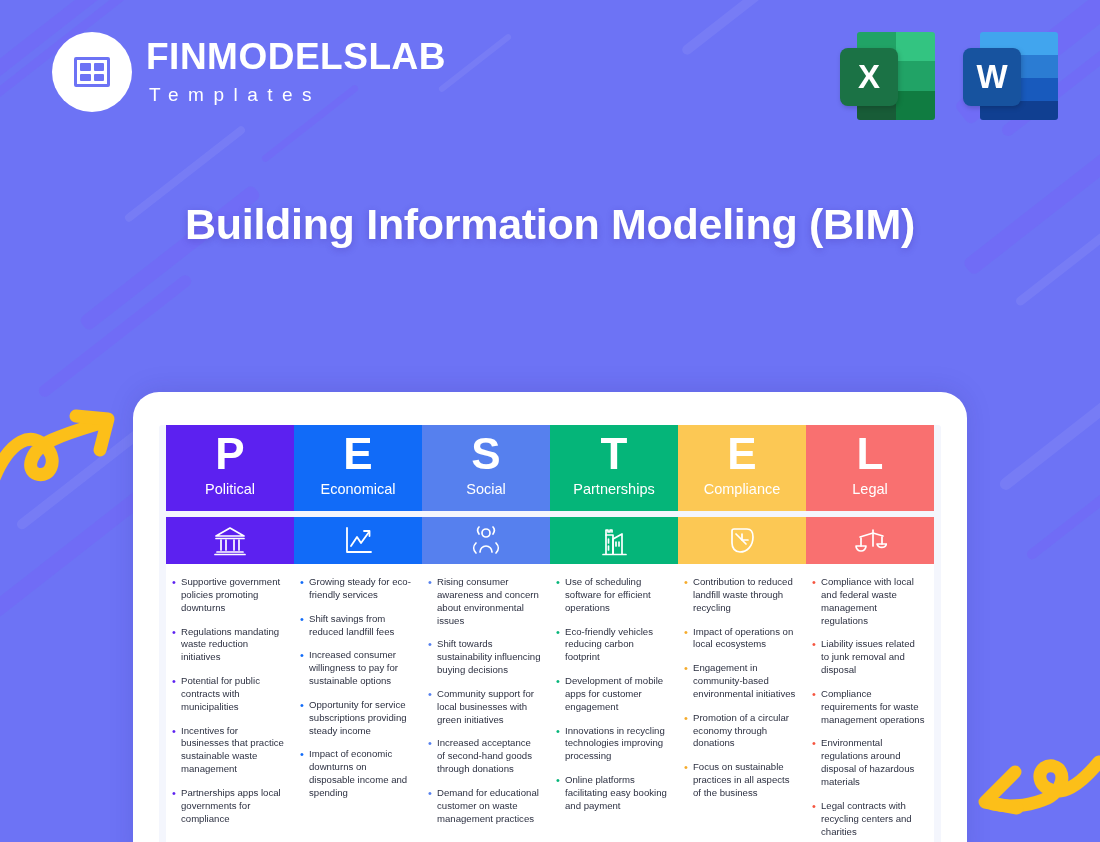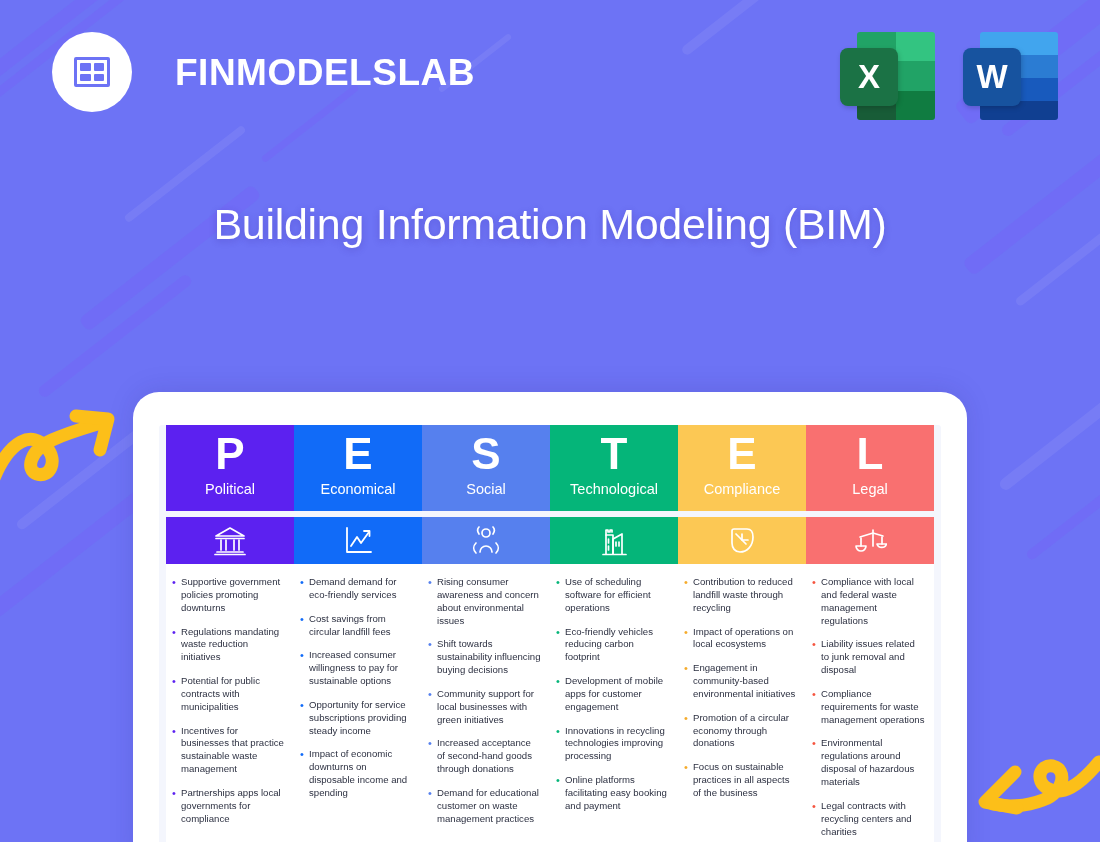--- a/index.html
+++ b/index.html
@@ -29,21 +29,21 @@
     width: 80px; height: 80px; border-radius: 50%; background: #ffffff;
     display: flex; align-items: center; justify-content: center;
   }
   .logo-grid {
     width: 36px; height: 30px; border: 3px solid #6d73f5; border-radius: 2px;
     display: grid; grid-template-columns: 1fr 1fr; grid-template-rows: 1fr 1fr;
     gap: 3px; padding: 3px;
   }
   .logo-grid span { background: #6d73f5; border-radius: 1px; }
 
-  .logo-text { margin-left: 43px; }
+  .logo-text { margin-left: 14px; }
   .logo-name {
     font-size: 37px; font-weight: bold; color: #ffffff; letter-spacing: 0.5px;
     line-height: 1; font-family: "Liberation Sans", sans-serif;
   }
   .logo-name .o-mark { position: relative; display: inline-block; }
   .logo-sub {
     font-size: 19px; color: #ffffff; letter-spacing: 9.5px;
     margin-top: 9px; font-weight: 400; padding-left: 3px;
   }
 
@@ -55,21 +55,21 @@
   .oi-badge {
     position: absolute; left: 0; top: 20px; width: 58px; height: 58px;
     border-radius: 8px; color: #fff; font-size: 33px; font-weight: bold;
     display: flex; align-items: center; justify-content: center;
     box-shadow: 1px 2px 5px rgba(0,0,0,0.18);
   }
 
   
   .titles { position: absolute; top: 200px; left: 0; right: 0; text-align: center; }
   .title-main {
-    font-size: 43px; font-weight: normal; color: #ffffff; letter-spacing: -0.3px;
+    font-size: 43px; font-weight: bold; color: #ffffff; letter-spacing: -0.3px;
     text-shadow: 0 2px 7px rgba(60,40,160,0.30);
   }
   .title-sub {
     font-size: 34px; font-weight: bold; color: #ffffff; margin-top: 24px;
     letter-spacing: 0.4px; text-shadow: 0 2px 7px rgba(60,40,160,0.30);
   }
 
   
   .arrow { position: absolute; pointer-events: none; }
   .arrow-left  { left: -8px; top: 400px; }
@@ -157,20 +157,21 @@
     <div class="logo-circle">
       <div class="logo-grid">
         <span></span>
           <span></span>
           <span></span>
           <span></span>
       </div>
     </div>
     <div class="logo-text">
       <div class="logo-name"><span>FINM</span><span class="o-mark">O</span><span>DELSLAB</span></div>
+      <div class="logo-sub">Templates</div>
     </div>
   </div>
 
   <div class="office-icons">
 
     <div class="office-icon">
       <div class="oi-page">
         <div class="q" style="left:0;   top:0;      background:#21a366;"></div>
         <div class="q" style="left:50%; top:0;      background:#33c481;"></div>
         <div class="q" style="left:0;   top:33.33%; background:#107c41;"></div>
@@ -230,21 +231,21 @@
         </div>
         <div class="pcol">
           <div class="head-cell" style="background:#5680ee;">
             <div class="letter">S</div>
             <div class="cat-name">Social</div>
           </div>
         </div>
         <div class="pcol">
           <div class="head-cell" style="background:#05b579;">
             <div class="letter">T</div>
-            <div class="cat-name">Technological</div>
+            <div class="cat-name">Partnerships</div>
           </div>
         </div>
         <div class="pcol">
           <div class="head-cell" style="background:#fcc854;">
             <div class="letter">E</div>
             <div class="cat-name">Compliance</div>
           </div>
         </div>
         <div class="pcol">
           <div class="head-cell" style="background:#f97070;">
@@ -368,25 +369,25 @@
                 </li>
           </ul>
         </div>
           </div>
 
         <div class="pcol">
             <div class="body-cell">
           <ul class="bullet-list">
             <li>
                   <span class="dot" style="color:#116bf8;">•</span>
-                  <span class="txt">Demand demand for eco-friendly services</span>
+                  <span class="txt">Growing steady for eco-friendly services</span>
                 </li>
             <li>
                   <span class="dot" style="color:#116bf8;">•</span>
-                  <span class="txt">Cost savings from circular landfill fees</span>
+                  <span class="txt">Shift savings from reduced landfill fees</span>
                 </li>
             <li>
                   <span class="dot" style="color:#116bf8;">•</span>
                   <span class="txt">Increased consumer willingness to pay for sustainable options</span>
                 </li>
             <li>
                   <span class="dot" style="color:#116bf8;">•</span>
                   <span class="txt">Opportunity for service subscriptions providing steady income</span>
                 </li>
             <li>

